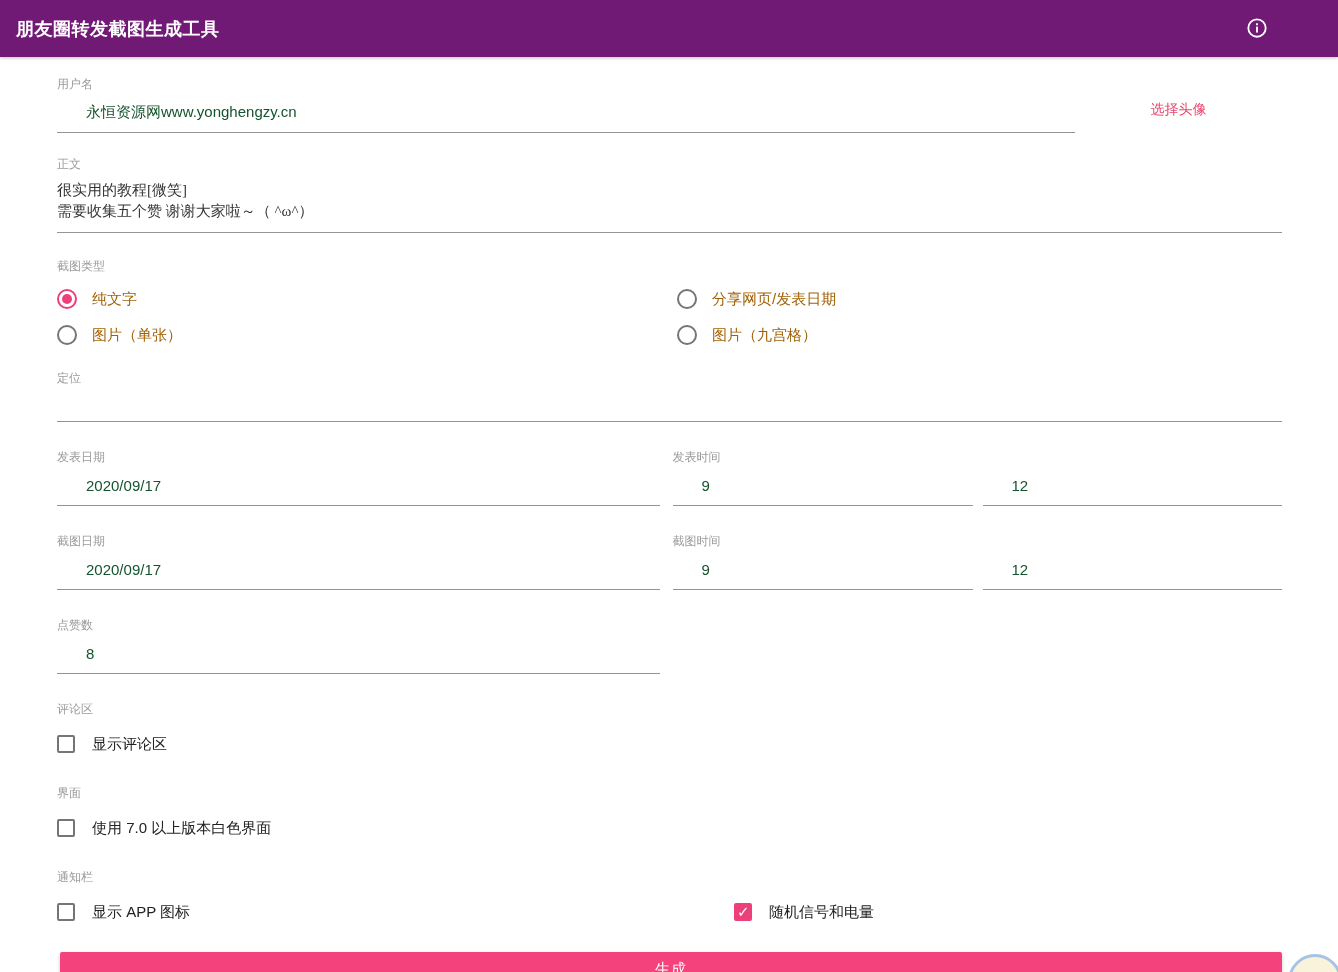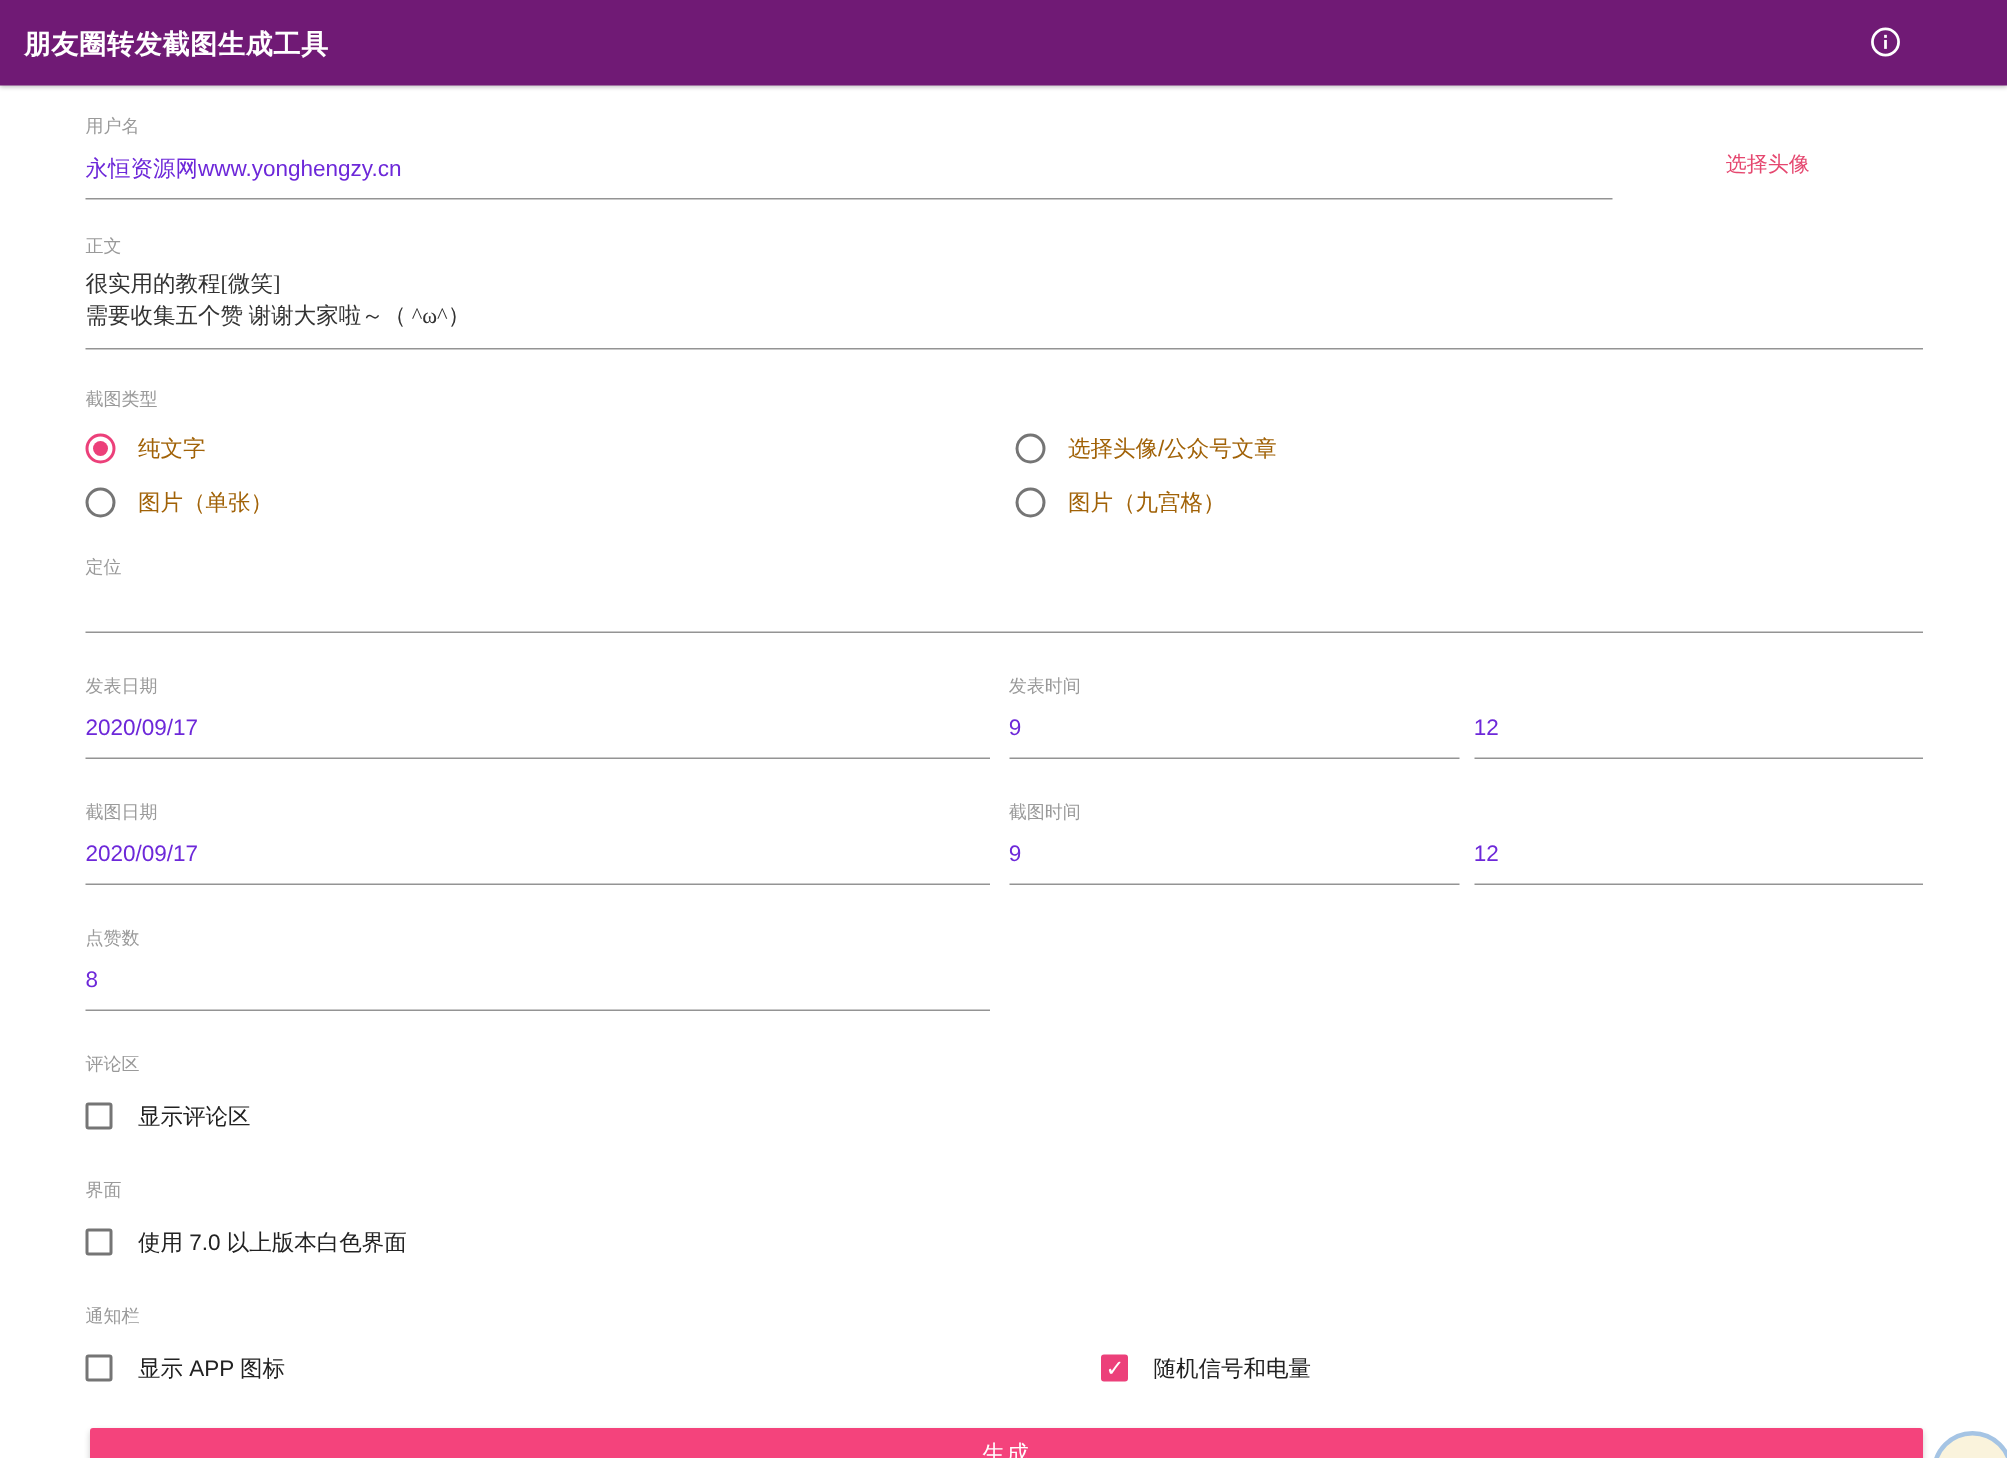--- a/index.html
+++ b/index.html
@@ -14,22 +14,22 @@
   .appbar-title { font-size:18px; font-weight:600; letter-spacing:.5px; }
   .appbar-info { position:absolute; right:70px; top:17px; width:22px; height:22px;
     cursor:pointer; }
 
   
   .content { padding:20px 56px 0 57px; }
 
   .flabel { font-size:12px; color:#9a9a9a; height:14px; line-height:14px; }
   .fline { border-bottom:1px solid #949494; }
   .fvalue { display:block; width:100%; border:none; outline:none; background:transparent;
-    font-size:15px; color:#6d28d9; padding:9px 0 8px 0; height:41px;
-    font-family:"Liberation Sans","DejaVu Sans",sans-serif; }
+    font-size:15px; color:#14532d; padding:9px 0 8px 0; height:41px;
+    font-family:"Liberation Sans","DejaVu Sans",sans-serif;margin-left:29px; }
 
   .row-username { display:flex; align-items:flex-end; }
   .uname-wrap { width:1018px; }
   .avatar-link { flex:1; text-align:center; font-size:14px; color:#e5476f;
     padding-bottom:14px; cursor:pointer; }
 
   .field-body { margin-top:24px; }
   .body-lines { padding:9px 0 10px 0;font-family:Liberation Serif, serif; }
   .body-line { font-size:15px; color:#333; line-height:21px; white-space:pre; }
 
@@ -111,21 +111,21 @@
 
   <div class="field-type">
     <div class="flabel">截图类型</div>
     <div class="radio-grid">
       <label class="opt">
         <span class="radio checked"></span>
         <span class="opt-label">纯文字</span>
       </label>
       <label class="opt">
         <span class="radio"></span>
-        <span class="opt-label">选择头像/公众号文章</span>
+        <span class="opt-label">分享网页/发表日期</span>
       </label>
       <label class="opt">
         <span class="radio"></span>
         <span class="opt-label">图片（单张）</span>
       </label>
       <label class="opt">
         <span class="radio"></span>
         <span class="opt-label">图片（九宫格）</span>
       </label>
     </div>

